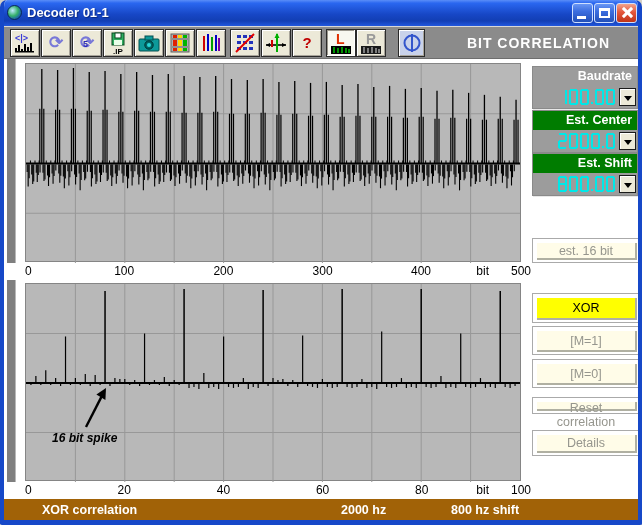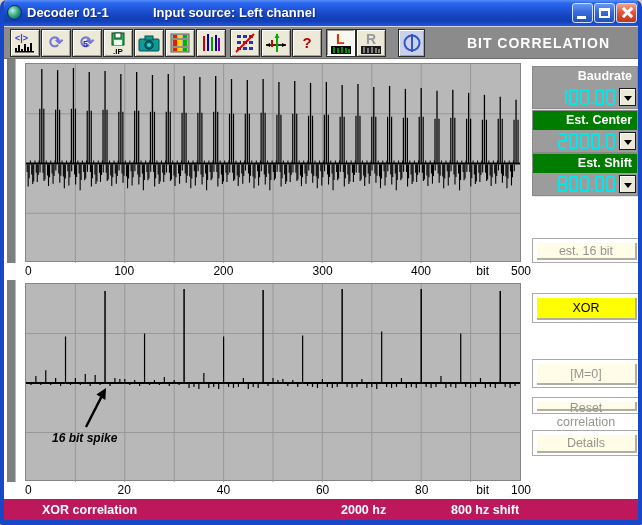--- a/index.html
+++ b/index.html
@@ -52,33 +52,32 @@
   .dd i{position:absolute;left:4px;top:7px;width:0;height:0;border-left:4px solid transparent;
     border-right:4px solid transparent;border-top:5px solid #000;}
   .frame{position:absolute;left:528px;width:108px;background:#fff;border:1px solid #aaaaaa;padding:2px;}
   .cbtn{display:block;width:100%;height:100%;background:#fffce8;color:#96968e;font-family:"Liberation Sans",sans-serif;
     font-size:12.5px;border:0;cursor:pointer;
     box-shadow:inset 2px 2px 0 #ffffff, inset -2px -2px 0 #b0b0a2;}
   .cbtn.yellow{background:#ffff00;color:#000;}
   .gheader{position:absolute;left:528px;width:108px;height:17px;background:#8b8b8b;color:#fff;
     font-size:12.5px;font-weight:bold;text-align:right;line-height:17px;padding-right:4px;}
   
-  .statusbar{position:absolute;left:0;top:497px;width:634px;height:23px;background:#be185d;
+  .statusbar{position:absolute;left:0;top:497px;width:634px;height:23px;background:#a16207;
     border-top:2px solid #ffffff;color:#fff;font-size:12.5px;font-weight:bold;}
   .statusbar span{position:absolute;top:4px;}
 </style>
 </head>
 <body>
 
 <div class="window">
 
   <div class="titlebar">
     <span class="globe"></span>
     <span class="wtitle">Decoder 01-1</span>
-    <span class="wsub">Input source: Left channel</span>
     <div class="winbtns">
       <div class="wbtn">
           <span class="g-min"></span>
         </div>
       <div class="wbtn">
           <span class="g-max"></span>
         </div>
       <div class="wbtn close">
           <span class="g-x"></span>
         </div>
@@ -981,20 +980,23 @@
     </div>
 
     <div class="frame" style="top:179px;height:25px">
       <button class="cbtn">est. 16 bit</button>
     </div>
 
 
     <div class="frame" style="top:234px;height:30px">
       <button class="cbtn yellow">XOR</button>
     </div>
+    <div class="frame" style="top:267px;height:29px">
+      <button class="cbtn">[M=1]</button>
+    </div>
     <div class="frame" style="top:300px;height:29px">
       <button class="cbtn">[M=0]</button>
     </div>
     <div class="frame" style="top:338px;height:17px">
       <button class="cbtn">Reset correlation</button>
     </div>
     <div class="frame" style="top:371px;height:26px">
       <button class="cbtn">Details</button>
     </div>
   </div>

